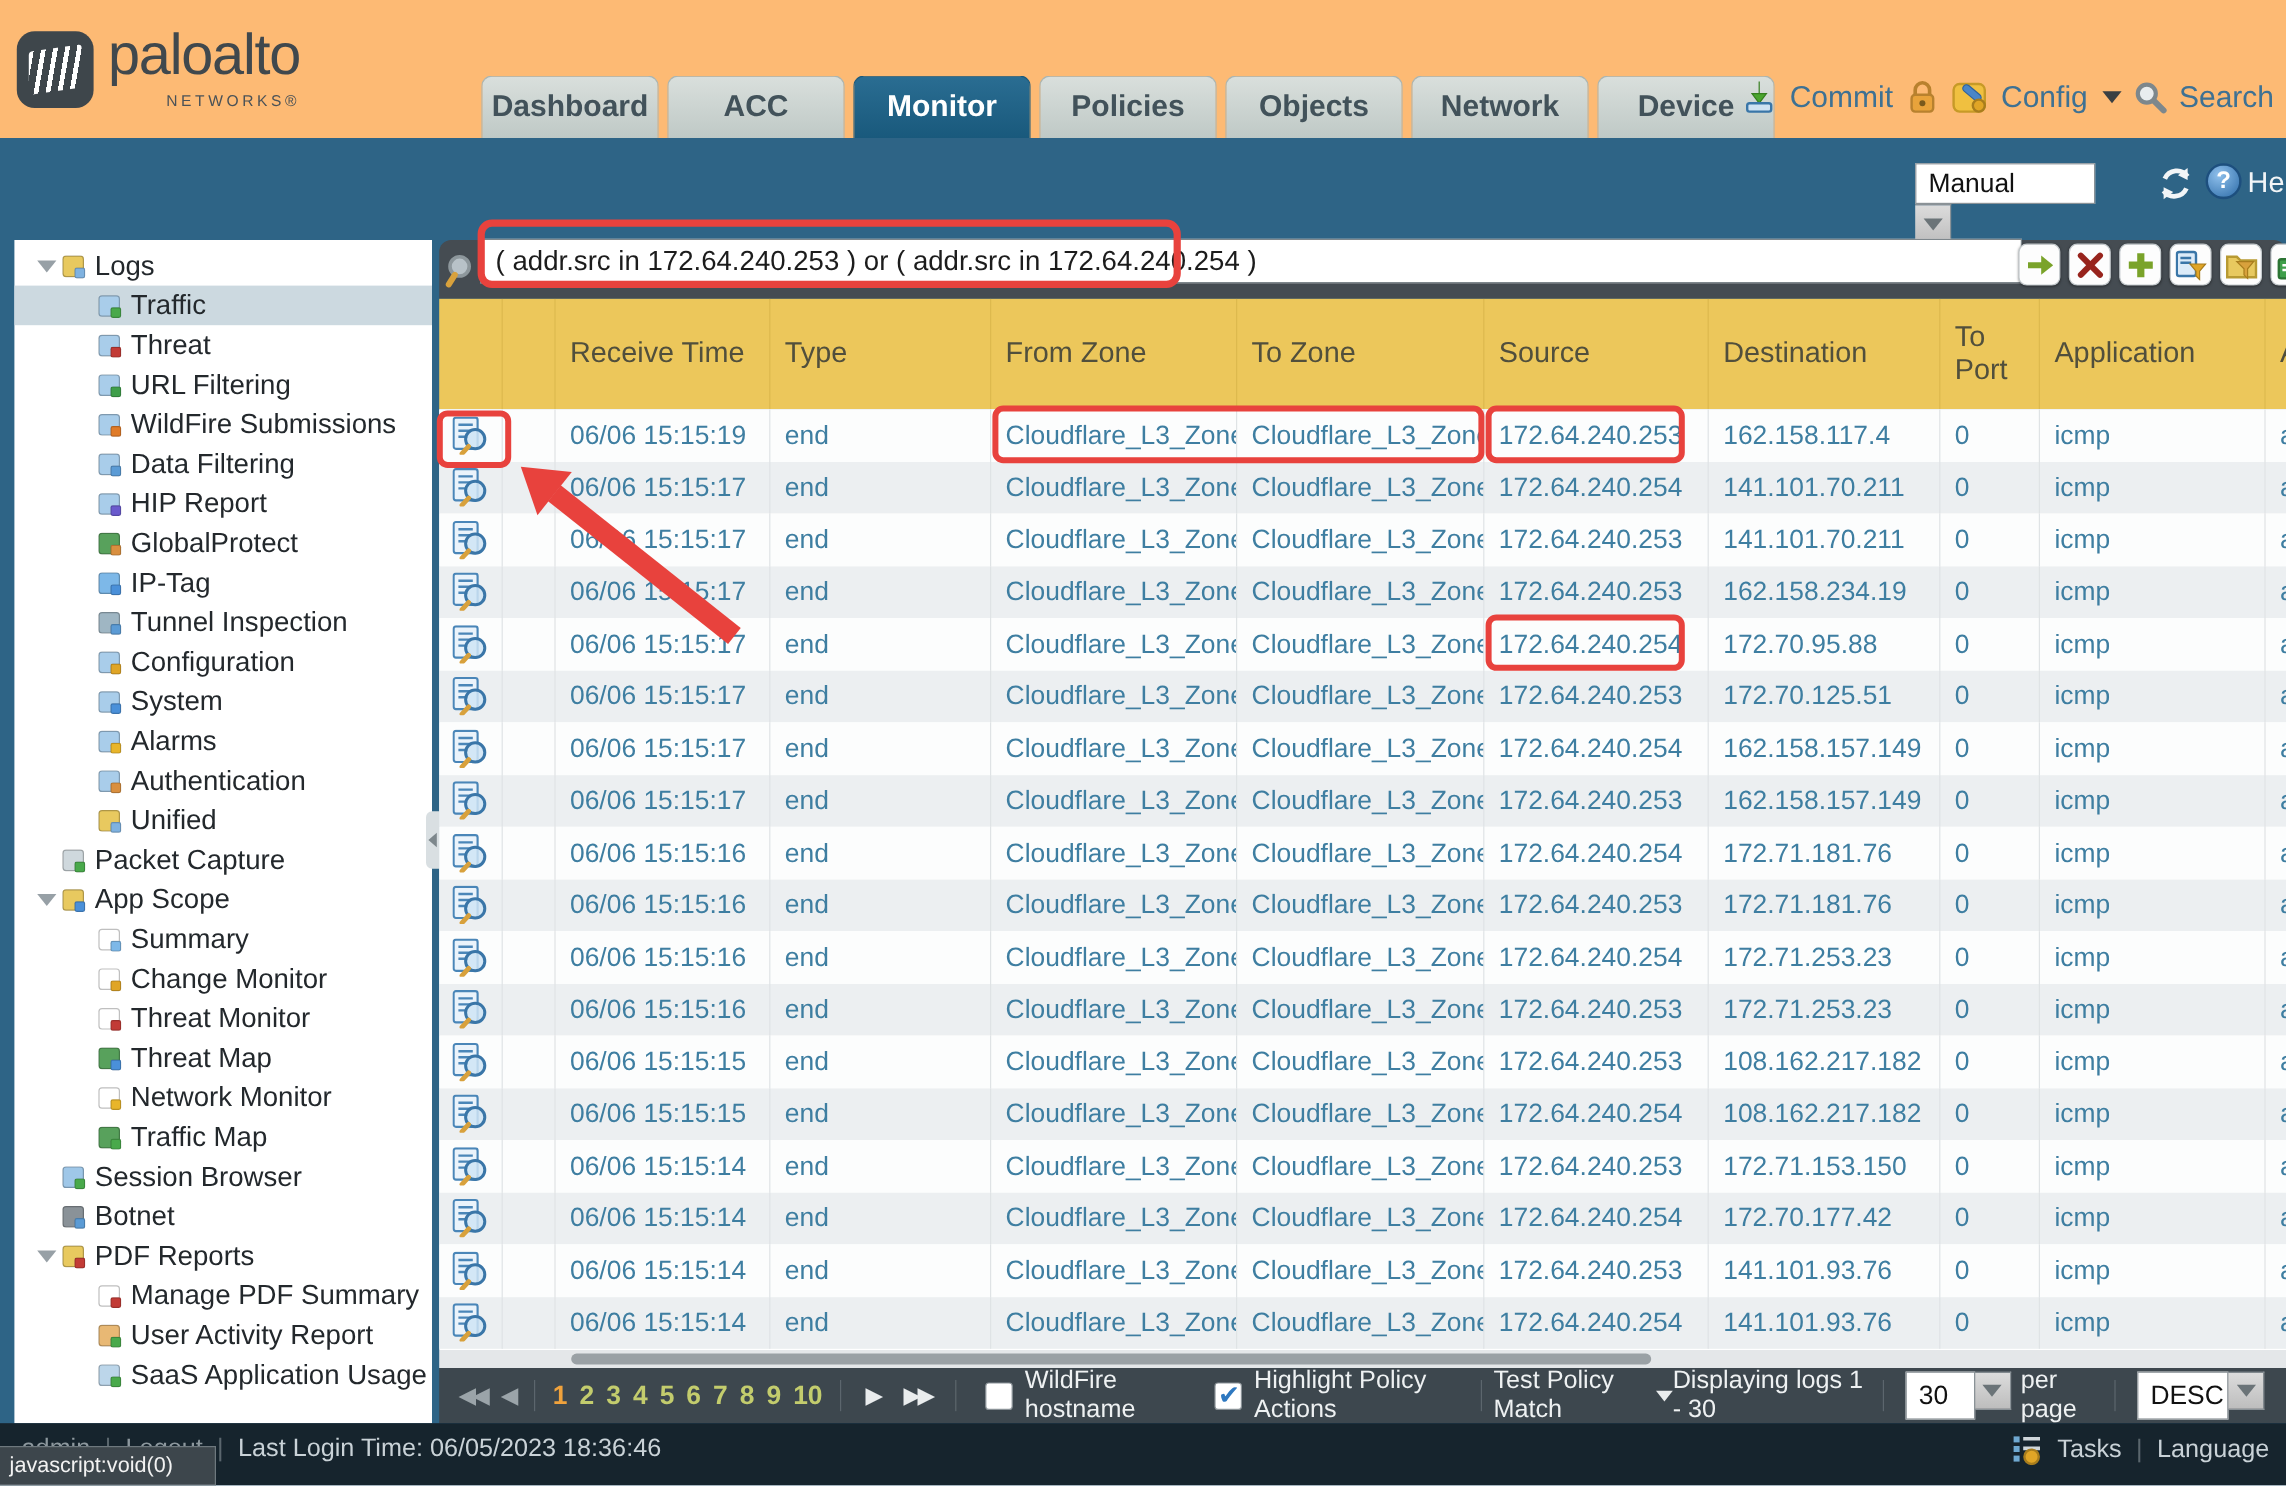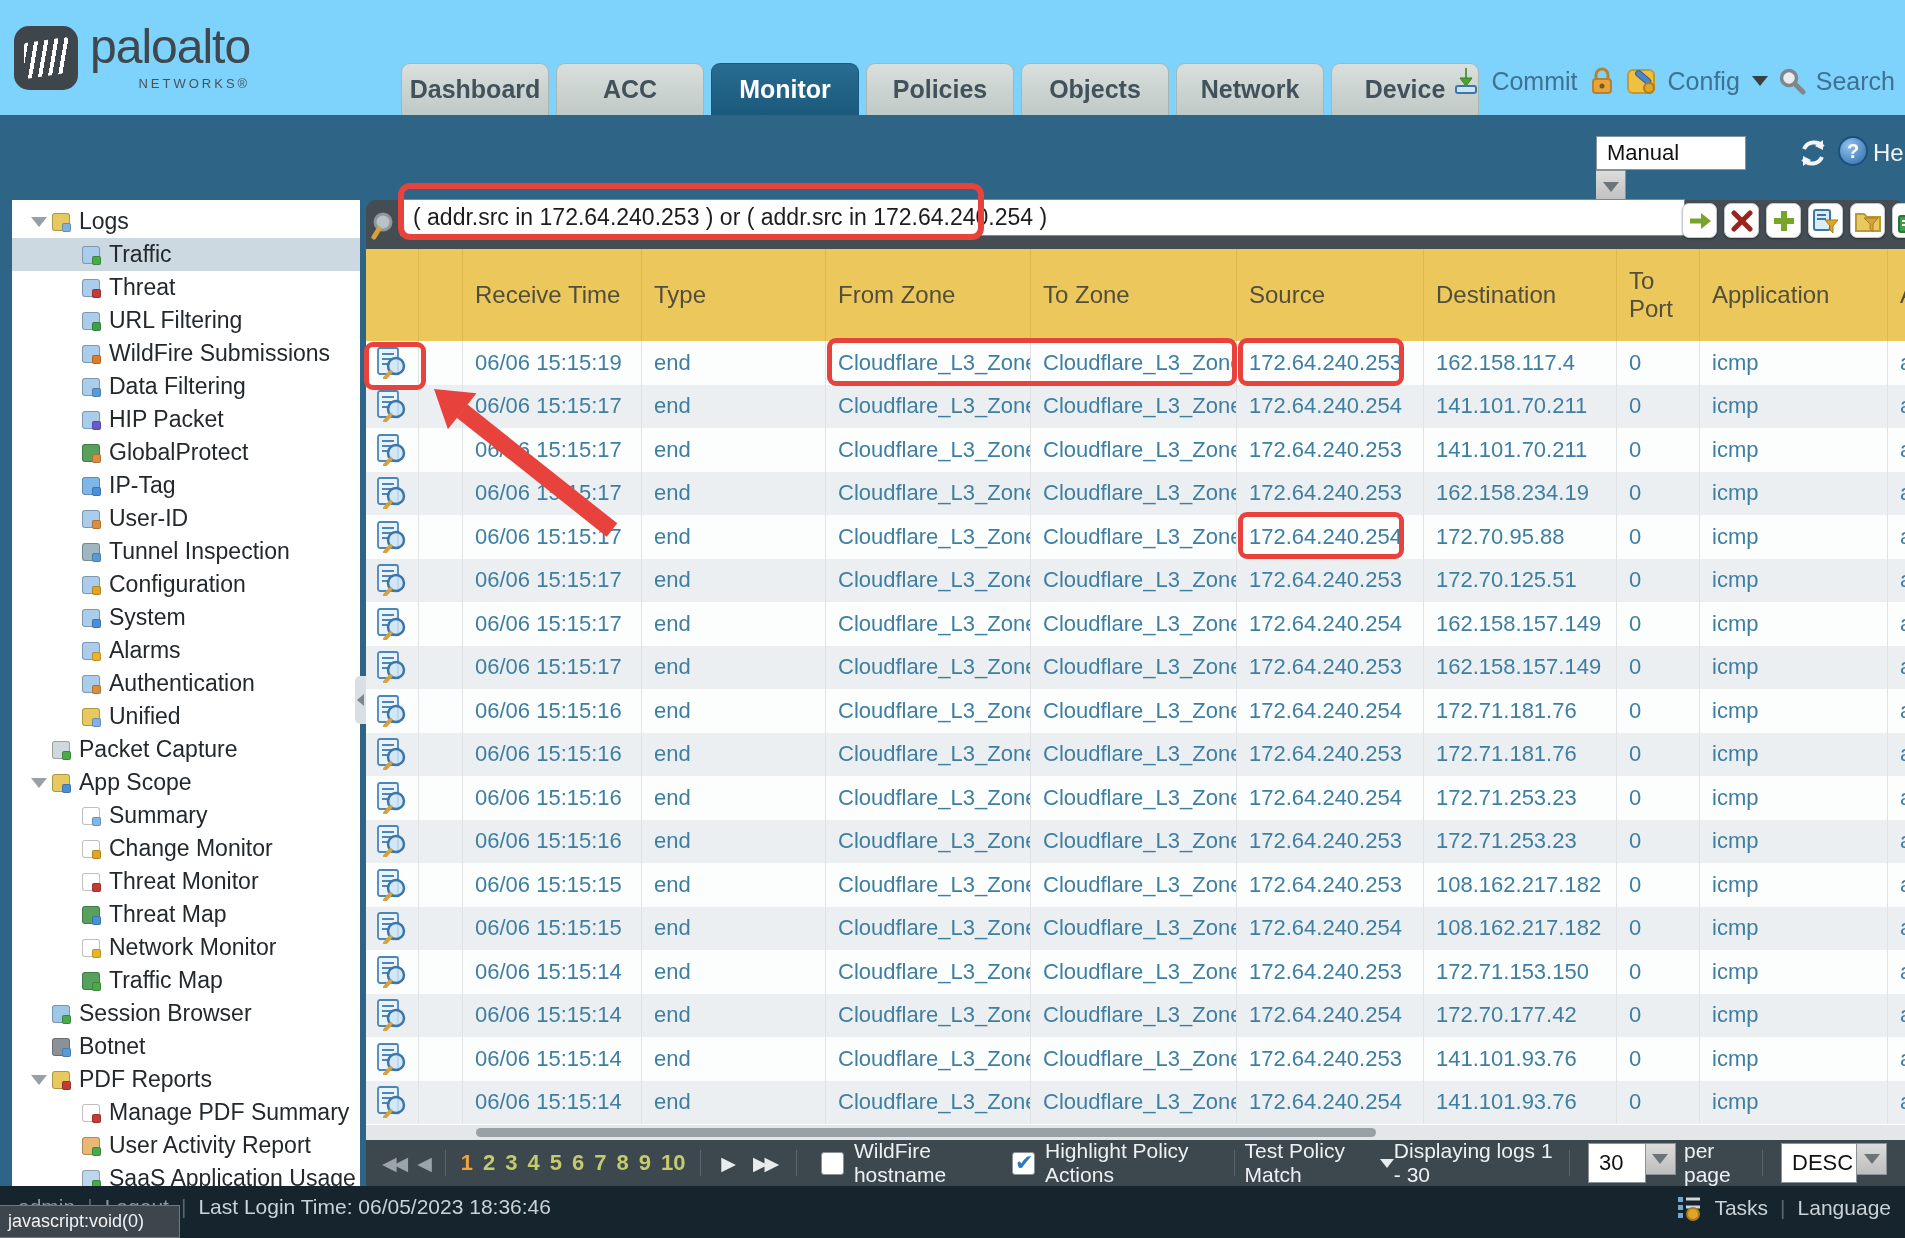--- a/index.html
+++ b/index.html
@@ -1,21 +1,21 @@
 <!DOCTYPE html>
 <html><head>
 <meta charset="utf-8">
 <style>
   * { margin:0; padding:0; box-sizing:border-box; }
   html,body { width:1905px; height:1238px; }
   body { font-family:"Liberation Sans", sans-serif; }
   .page { position:relative; width:1905px; height:1238px; background:#2e6486; overflow:hidden; }
 
   
-  .topbar { position:absolute; left:0; top:0; width:1905px; height:115px; background:#7dd3fc; }
+  .topbar { position:absolute; left:0; top:0; width:1905px; height:115px; background:#fdba74; }
   .logo { position:absolute; left:14px; top:20px; display:flex; align-items:flex-start; }
   .logo-mark { width:64px; height:64px; background:#3e464b; border-radius:15px; position:relative; margin-top:6px; }
   .logo-mark::after { content:""; position:absolute; left:10px; top:14px; width:44px; height:36px;
     background:repeating-linear-gradient(100deg,#ffffff 0 4px, #3e464b 4px 10px); transform:skewY(-8deg); border-radius:3px; }
   .logo-word { margin-left:12px; }
   .logo-word .nm { font-size:48px; color:#40484d; letter-spacing:-1px; line-height:54px; }
   .logo-word .sub { display:block; text-align:right; font-size:13px; letter-spacing:3px; color:#4a5257; margin-top:2px; }
 
   .nav-tabs { position:absolute; left:401px; top:63px; display:flex; }
   .tab { width:148px; height:52px; margin-right:7px; border-radius:9px 9px 0 0;
@@ -244,48 +244,39 @@
           </span>
     <span class="tree-label">Data Filtering</span>
   </div>
         <div class="tree-item lvl1">
     <span class="expander" style="visibility: hidden;">
             <span class="tri"></span>
           </span>
     <span class="tree-icon" style="background: rgb(169, 205, 234);">
             <span class="dot" style="background: rgb(106, 90, 205);"></span>
           </span>
-    <span class="tree-label">HIP Packet</span>
+    <span class="tree-label">HIP Report</span>
   </div>
         <div class="tree-item lvl1">
     <span class="expander" style="visibility: hidden;">
             <span class="tri"></span>
           </span>
     <span class="tree-icon" style="background: rgb(88, 161, 92);">
             <span class="dot" style="background: rgb(217, 143, 63);"></span>
           </span>
     <span class="tree-label">GlobalProtect</span>
   </div>
         <div class="tree-item lvl1">
     <span class="expander" style="visibility: hidden;">
             <span class="tri"></span>
           </span>
     <span class="tree-icon" style="background: rgb(125, 184, 232);">
             <span class="dot" style="background: rgb(74, 144, 217);"></span>
           </span>
     <span class="tree-label">IP-Tag</span>
-  </div>
-        <div class="tree-item lvl1">
-    <span class="expander" style="visibility: hidden;">
-            <span class="tri"></span>
-          </span>
-    <span class="tree-icon" style="background: rgb(169, 205, 234);">
-            <span class="dot" style="background: rgb(217, 143, 63);"></span>
-          </span>
-    <span class="tree-label">User-ID</span>
   </div>
         <div class="tree-item lvl1">
     <span class="expander" style="visibility: hidden;">
             <span class="tri"></span>
           </span>
     <span class="tree-icon" style="background: rgb(159, 182, 195);">
             <span class="dot" style="background: rgb(91, 155, 213);"></span>
           </span>
     <span class="tree-label">Tunnel Inspection</span>
   </div>

